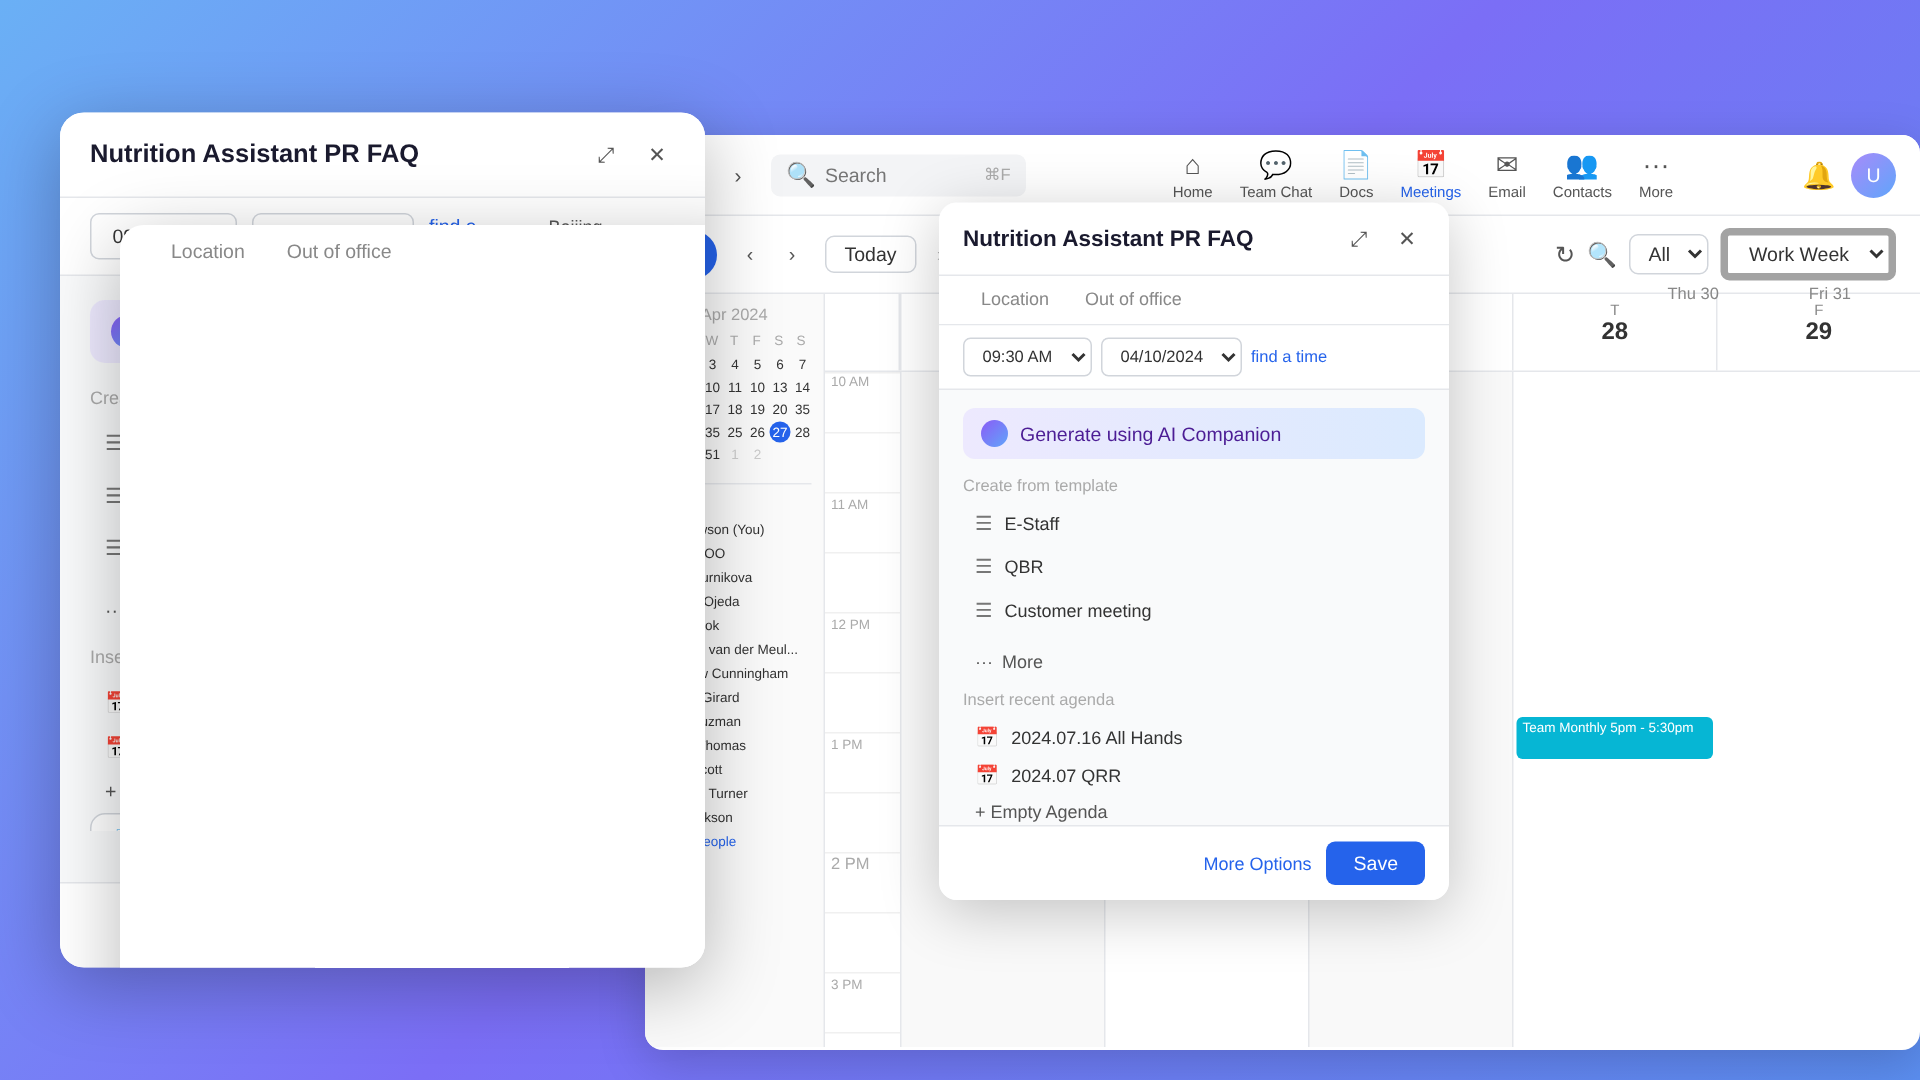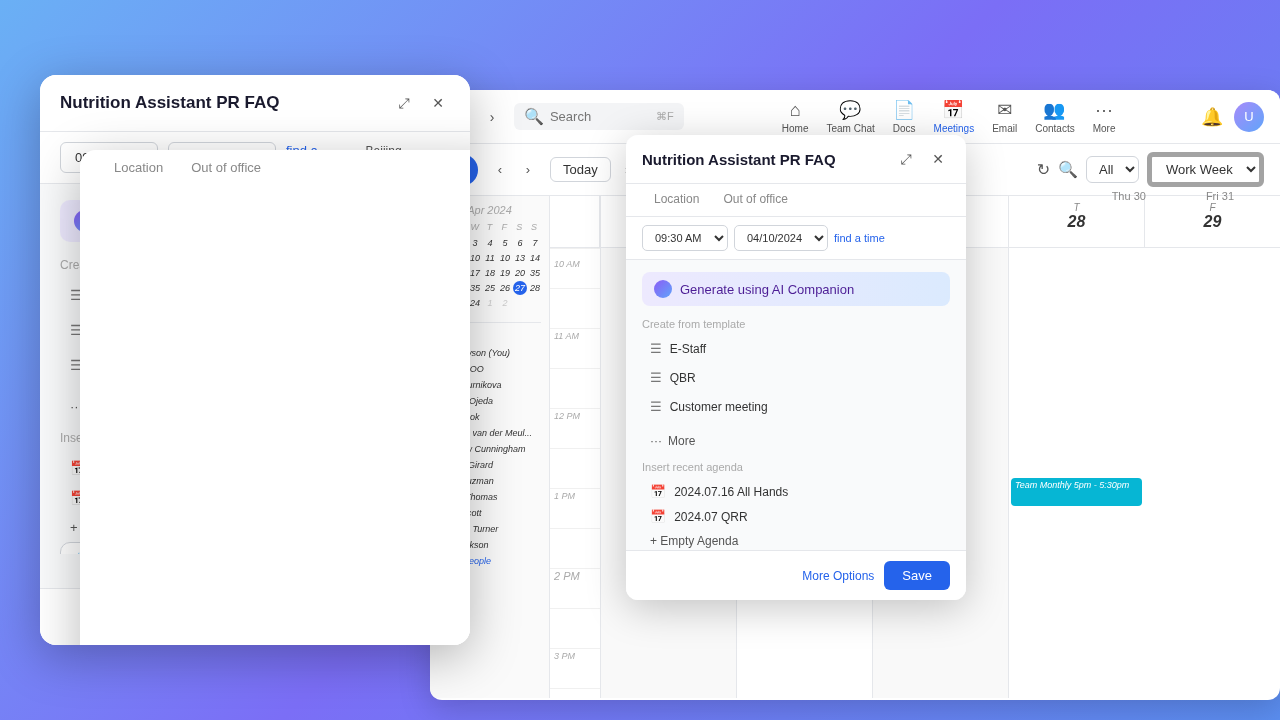--- a/index.html
+++ b/index.html
@@ -367,21 +367,21 @@
       <span class="cal-search2">🔍</span>
       <select class="cal-all-select">
         <option>All</option>
       </select>
       <select class="cal-workweek-select">
         <option>Work Week</option>
       </select>
     </div>
   </div>
 
-  <div class="cal-grid" style="height: calc(100% - 108px); font-style: italic;">
+  <div class="cal-grid" style="height: calc(100% - 108px);">
 
     <div class="cal-mini">
       <div class="cal-mini-header">Apr 2024</div>
       <div class="cal-mini-days-header">
         <div class="cal-mini-day-label">M</div>
         <div class="cal-mini-day-label">T</div>
         <div class="cal-mini-day-label">W</div>
         <div class="cal-mini-day-label">T</div>
         <div class="cal-mini-day-label">F</div>
         <div class="cal-mini-day-label">S</div>
@@ -411,21 +411,21 @@
         <div class="cal-mini-day">35</div>
         <div class="cal-mini-day">22</div>
         <div class="cal-mini-day">23</div>
         <div class="cal-mini-day">35</div>
         <div class="cal-mini-day">25</div>
         <div class="cal-mini-day">26</div>
         <div class="cal-mini-day today">27</div>
         <div class="cal-mini-day">28</div>
         <div class="cal-mini-day">29</div>
         <div class="cal-mini-day">30</div>
-        <div class="cal-mini-day">24</div>
+        <div class="cal-mini-day">51</div>
         <div class="cal-mini-day other">1</div>
         <div class="cal-mini-day other">2</div>
       </div>
 
       <div style="margin-top:12px;border-top:1px solid #e5e7eb;padding-top:8px;">
         <div style="font-size:10px;color:#aaa;margin-bottom:4px;">People</div>
         <div style="display:flex;flex-direction:column;gap:2px;">
           <div style="font-size:9px;color:#333;padding:2px 0;">Jae Lawson (You)</div>
           <div style="font-size:9px;color:#333;padding:2px 0;">Team OOO</div>
           <div style="font-size:9px;color:#333;padding:2px 0;">Anna Kurnikova</div>
@@ -466,21 +466,21 @@
         </div>
         <div class="cal-day-col-header">
           <div style="font-size:10px;color:#888;">F</div>
           <div class="cal-day-num" style="font-size:16px;font-weight:600;color:#333;">29</div>
         </div>
       </div>
 
       <div style="display:grid;grid-template-columns:50px repeat(5,1fr);overflow-y:auto;height:calc(100% - 46px);position:relative;">
 
         <div>
-          <div style="height:40px;display:flex;align-items:flex-start;padding:10px 4px;font-size:9px;color:#aaa;border-top:1px solid #f0f0f0;">10 AM</div>
+          <div style="height:40px;display:flex;align-items:flex-start;padding:0 4px;font-size:9px;color:#aaa;border-top:1px solid #f0f0f0;">10 AM</div>
           <div style="height:40px;display:flex;align-items:flex-start;padding:2px 4px;font-size:9px;color:#aaa;border-top:1px solid #f0f0f0;"></div>
           <div style="height:40px;display:flex;align-items:flex-start;padding:2px 4px;font-size:9px;color:#aaa;border-top:1px solid #f0f0f0;">11 AM</div>
           <div style="height:40px;display:flex;align-items:flex-start;padding:2px 4px;font-size:9px;color:#aaa;border-top:1px solid #f0f0f0;"></div>
           <div style="height:40px;display:flex;align-items:flex-start;padding:2px 4px;font-size:9px;color:#aaa;border-top:1px solid #f0f0f0;">12 PM</div>
           <div style="height:40px;display:flex;align-items:flex-start;padding:2px 4px;font-size:9px;color:#aaa;border-top:1px solid #f0f0f0;"></div>
           <div style="height:40px;display:flex;align-items:flex-start;padding:2px 4px;font-size:9px;color:#aaa;border-top:1px solid #f0f0f0;">1 PM</div>
           <div style="height:40px;display:flex;align-items:flex-start;padding:2px 4px;font-size:9px;color:#aaa;border-top:1px solid #f0f0f0;"></div>
           <div style="height:40px;display:flex;align-items:flex-start;padding:1px 4px;font-size:11px;color:#aaa;border-top:1px solid #f0f0f0;">2 PM</div>
           <div style="height:40px;display:flex;align-items:flex-start;padding:2px 4px;font-size:9px;color:#aaa;border-top:1px solid #f0f0f0;"></div>
           <div style="height:40px;display:flex;align-items:flex-start;padding:2px 4px;font-size:9px;color:#aaa;border-top:1px solid #f0f0f0;">3 PM</div>

